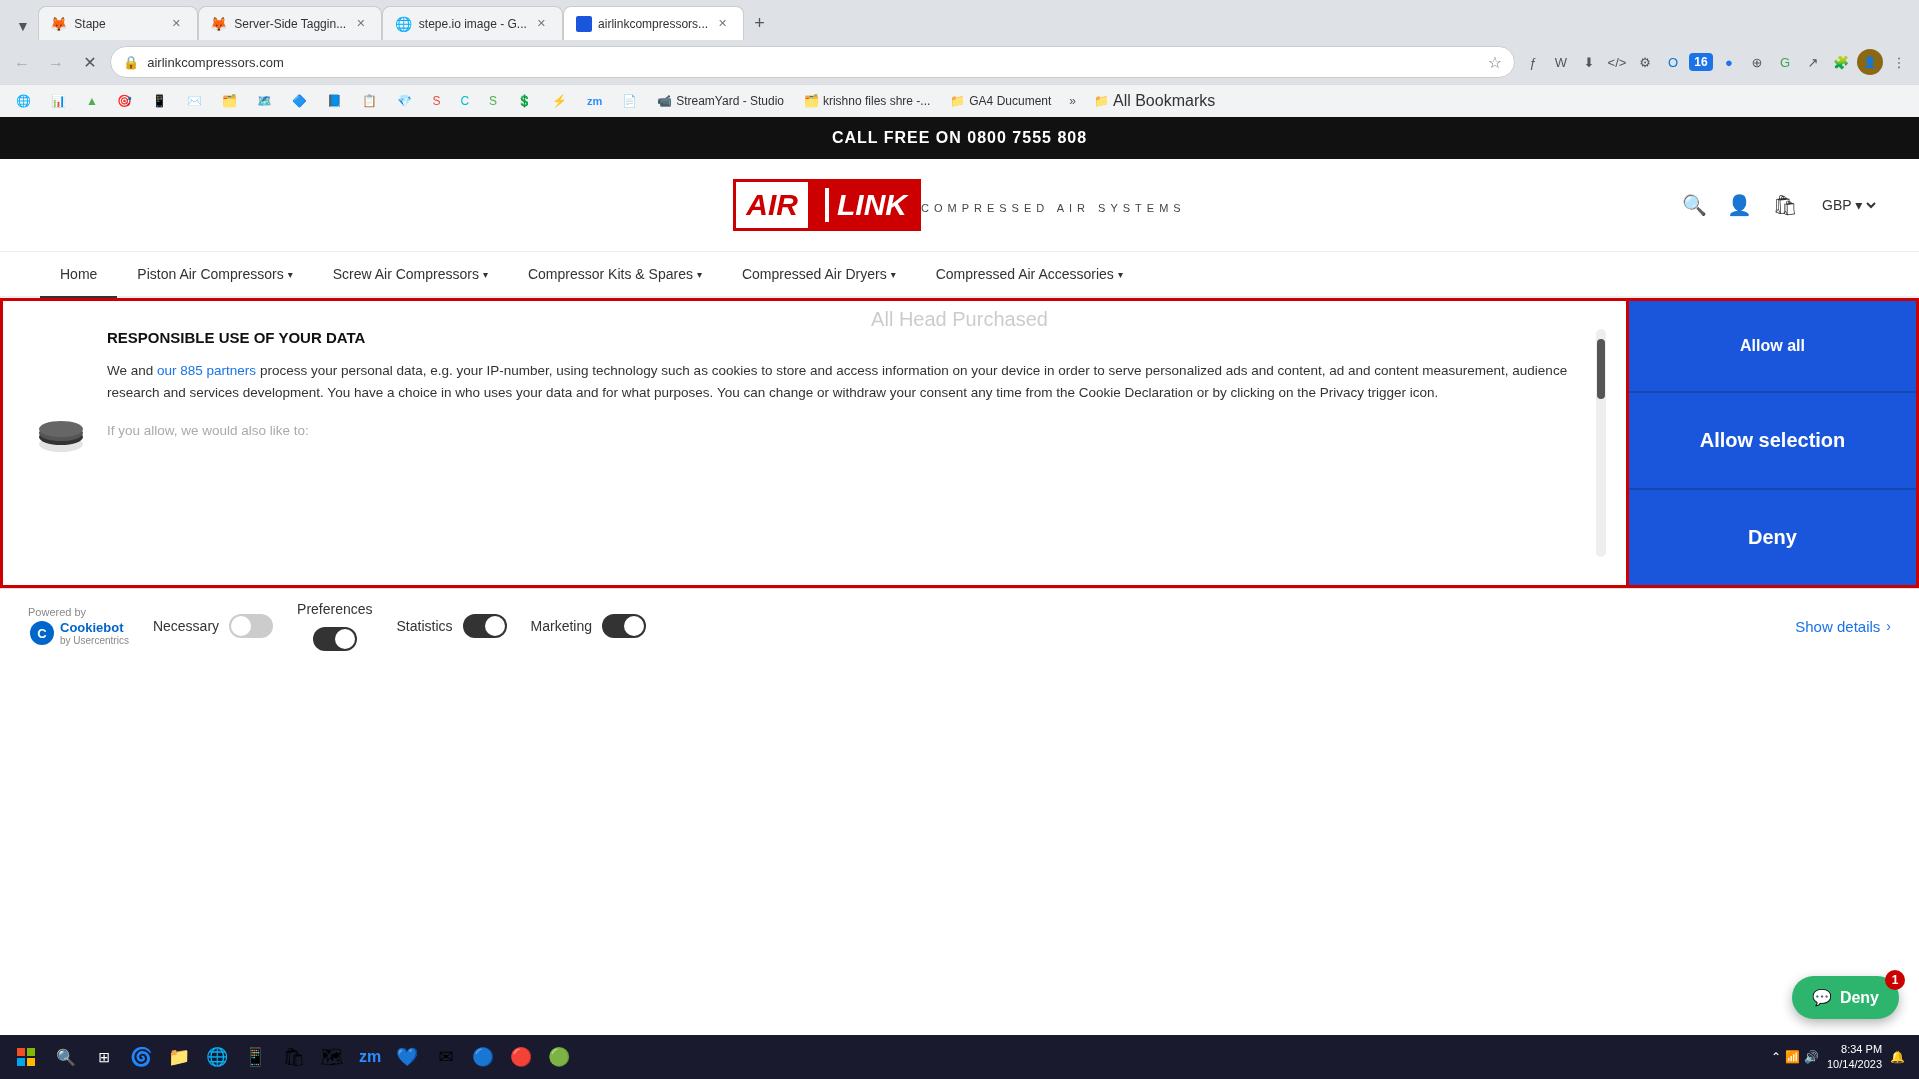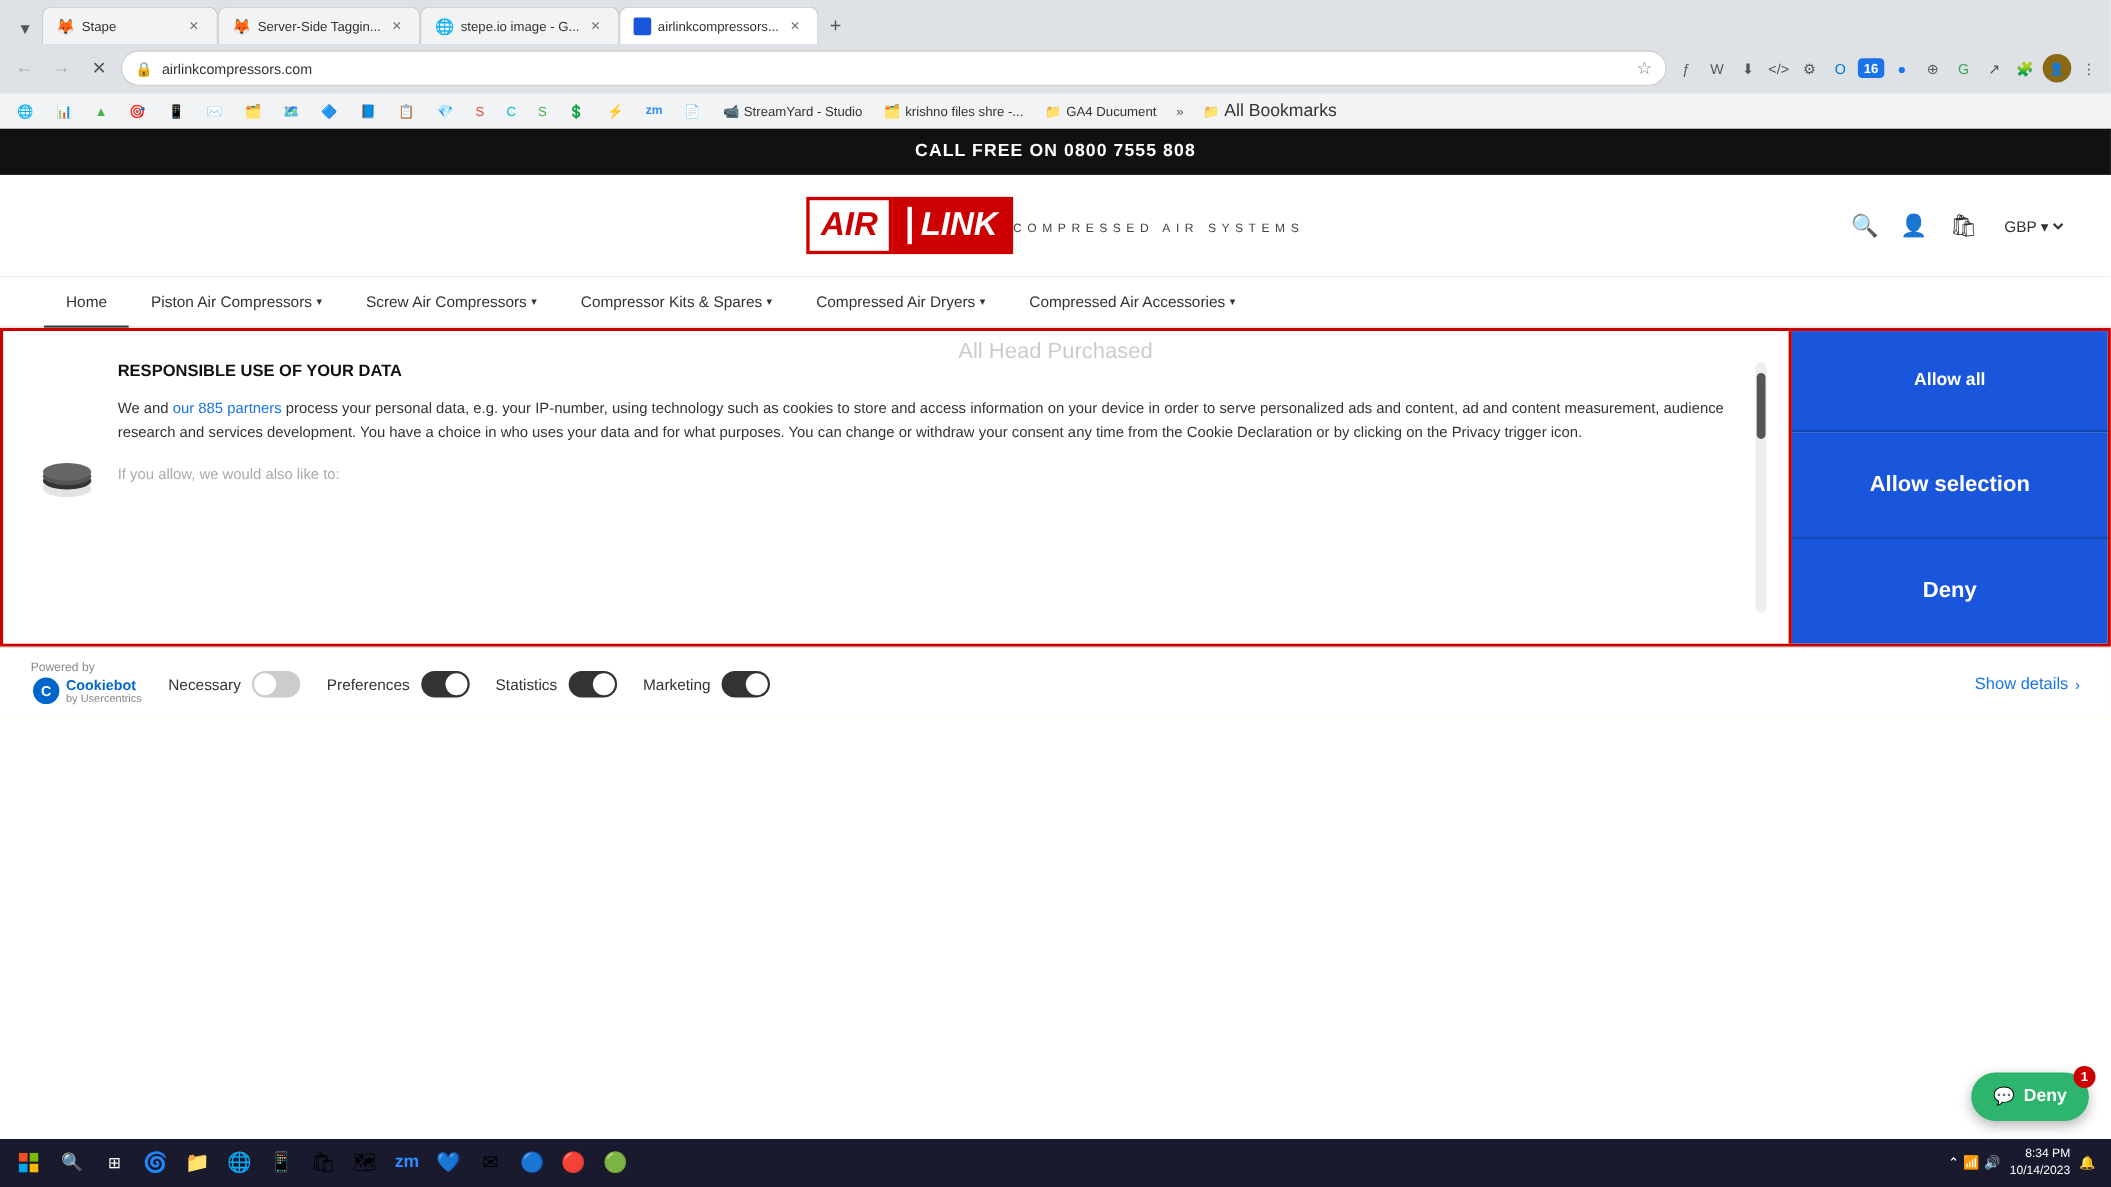--- a/index.html
+++ b/index.html
@@ -317,21 +317,21 @@
             <div style="font-size:10px;color:#888;">by Usercentrics</div>
           </div>
         </div>
       </div>
 
       <div style="display:flex;align-items:center;gap:10px;">
         <span style="font-size:14px;color:#333;">Necessary</span>
         <div class="toggle off"></div>
       </div>
 
-      <div style="display:flex;align-items:center;gap:10px;">
+      <div style="display:flex;align-items:center;gap:10px;flex-direction:column;">
         <span style="font-size:14px;color:#333;">Preferences</span>
         <div class="toggle on"></div>
       </div>
 
       <div style="display:flex;align-items:center;gap:10px;">
         <span style="font-size:14px;color:#333;">Statistics</span>
         <div class="toggle on"></div>
       </div>
 
       <div style="display:flex;align-items:center;gap:10px;">

